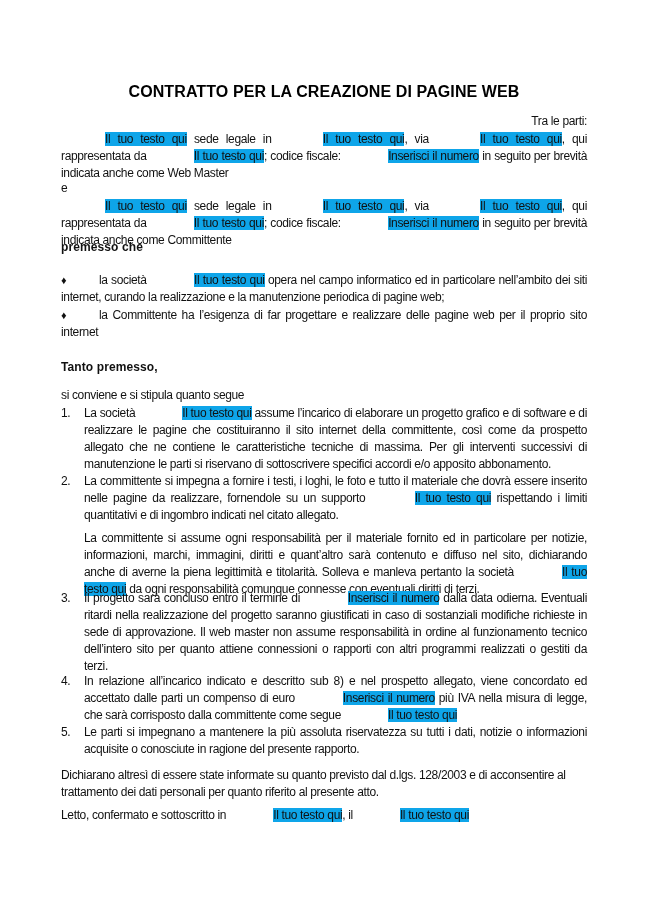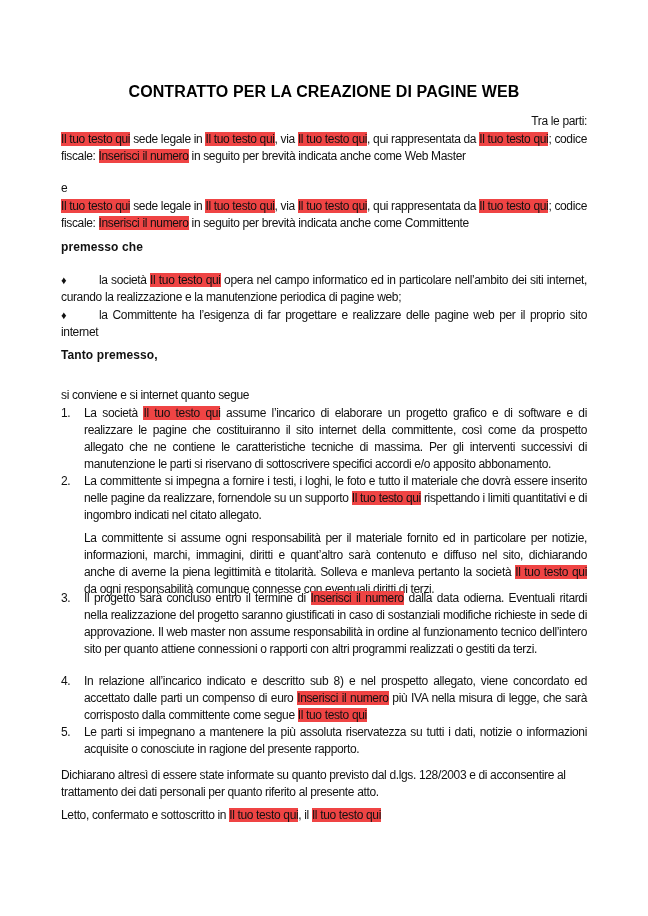--- a/index.html
+++ b/index.html
@@ -4,21 +4,21 @@
 <style>
   html, body { margin: 0; padding: 0; background: #ffffff; }
   body { width: 648px; height: 916px; position: relative; overflow: hidden;
          font-family: "Liberation Sans", sans-serif; color: #111; }
   .page { position: absolute; left: 61px; top: 0; width: 526px; }
   .title { position: absolute; left: 0; top: 63px; width: 526px; text-align: center;
            font-size: 16px; font-weight: bold; letter-spacing: 0.1px; color: #000000; margin-top: 20px; }
   .p { position: absolute; left: 0; width: 526px; font-size: 12px; line-height: 17px;
        letter-spacing: -0.35px; }
   .j { text-align: justify; text-align-last: left; }
-  .hl { background: #ef4444; }
+  .hl { background: #0ea5e9; margin-left: 44px; }
   .h2 { position: absolute; left: 0; font-size: 12px; font-weight: bold; letter-spacing: 0.1px; }
   .bullet { display: inline-block; width: 38px; font-size: 11px; }
   .li { position: absolute; left: 0; width: 526px; font-size: 12px; line-height: 17px;
         letter-spacing: -0.35px; }
   .li .num { position: absolute; left: 0; top: 0; width: 22px; }
   .li .body { margin-left: 23px; text-align: justify; text-align-last: left; }
   .li .body p { margin: 0; }
   .li .body p + p { margin-top: 6px; }
 </style>
 </head>
@@ -35,23 +35,23 @@
   <div class="p" style="top:180px;">e</div>
 
   <div class="p j" style="top:198px;"><span class="hl">Il tuo testo qui</span><span> sede legale in </span><span class="hl">Il tuo testo qui</span><span>, via </span><span class="hl">Il tuo testo qui</span><span>, qui rappresentata da </span><span class="hl">Il tuo testo qui</span><span>; codice fiscale: </span><span class="hl">Inserisci il numero</span><span> in seguito per brevità indicata anche come Committente</span></div>
 
   <div class="h2" style="top:240px;">premesso che</div>
 
   <div class="p j" style="top:272px;"><span class="bullet">♦</span><span>la società </span><span class="hl">Il tuo testo qui</span><span> opera nel campo informatico ed in particolare nell’ambito dei siti internet, curando la realizzazione e la manutenzione periodica di pagine web;</span></div>
 
   <div class="p j" style="top:307px;"><span class="bullet">♦</span><span>la Committente ha l’esigenza di far progettare e realizzare delle pagine web per il proprio sito internet</span></div>
 
-  <div class="h2" style="top:348px;">Tanto premesso,</div>
+  <div class="h2" style="top:360px;">Tanto premesso,</div>
 
-  <div class="p" style="top:387px;">si conviene e si internet quanto segue</div>
+  <div class="p" style="top:387px;">si conviene e si stipula quanto segue</div>
 
   <div class="li" style="top:405px;">
     <span class="num">1.</span>
     <div class="body">
         <p><span>La società </span><span class="hl">Il tuo testo qui</span><span> assume l’incarico di elaborare un progetto grafico e di software e di realizzare le pagine che costituiranno il sito internet della committente, così come da prospetto allegato che ne contiene le caratteristiche tecniche di massima. Per gli interventi successivi di manutenzione le parti si riservano di sottoscrivere specifici accordi e/o apposito abbonamento.</span></p>
       </div>
   </div>
 
   <div class="li" style="top:473px;">
     <span class="num">2.</span>

